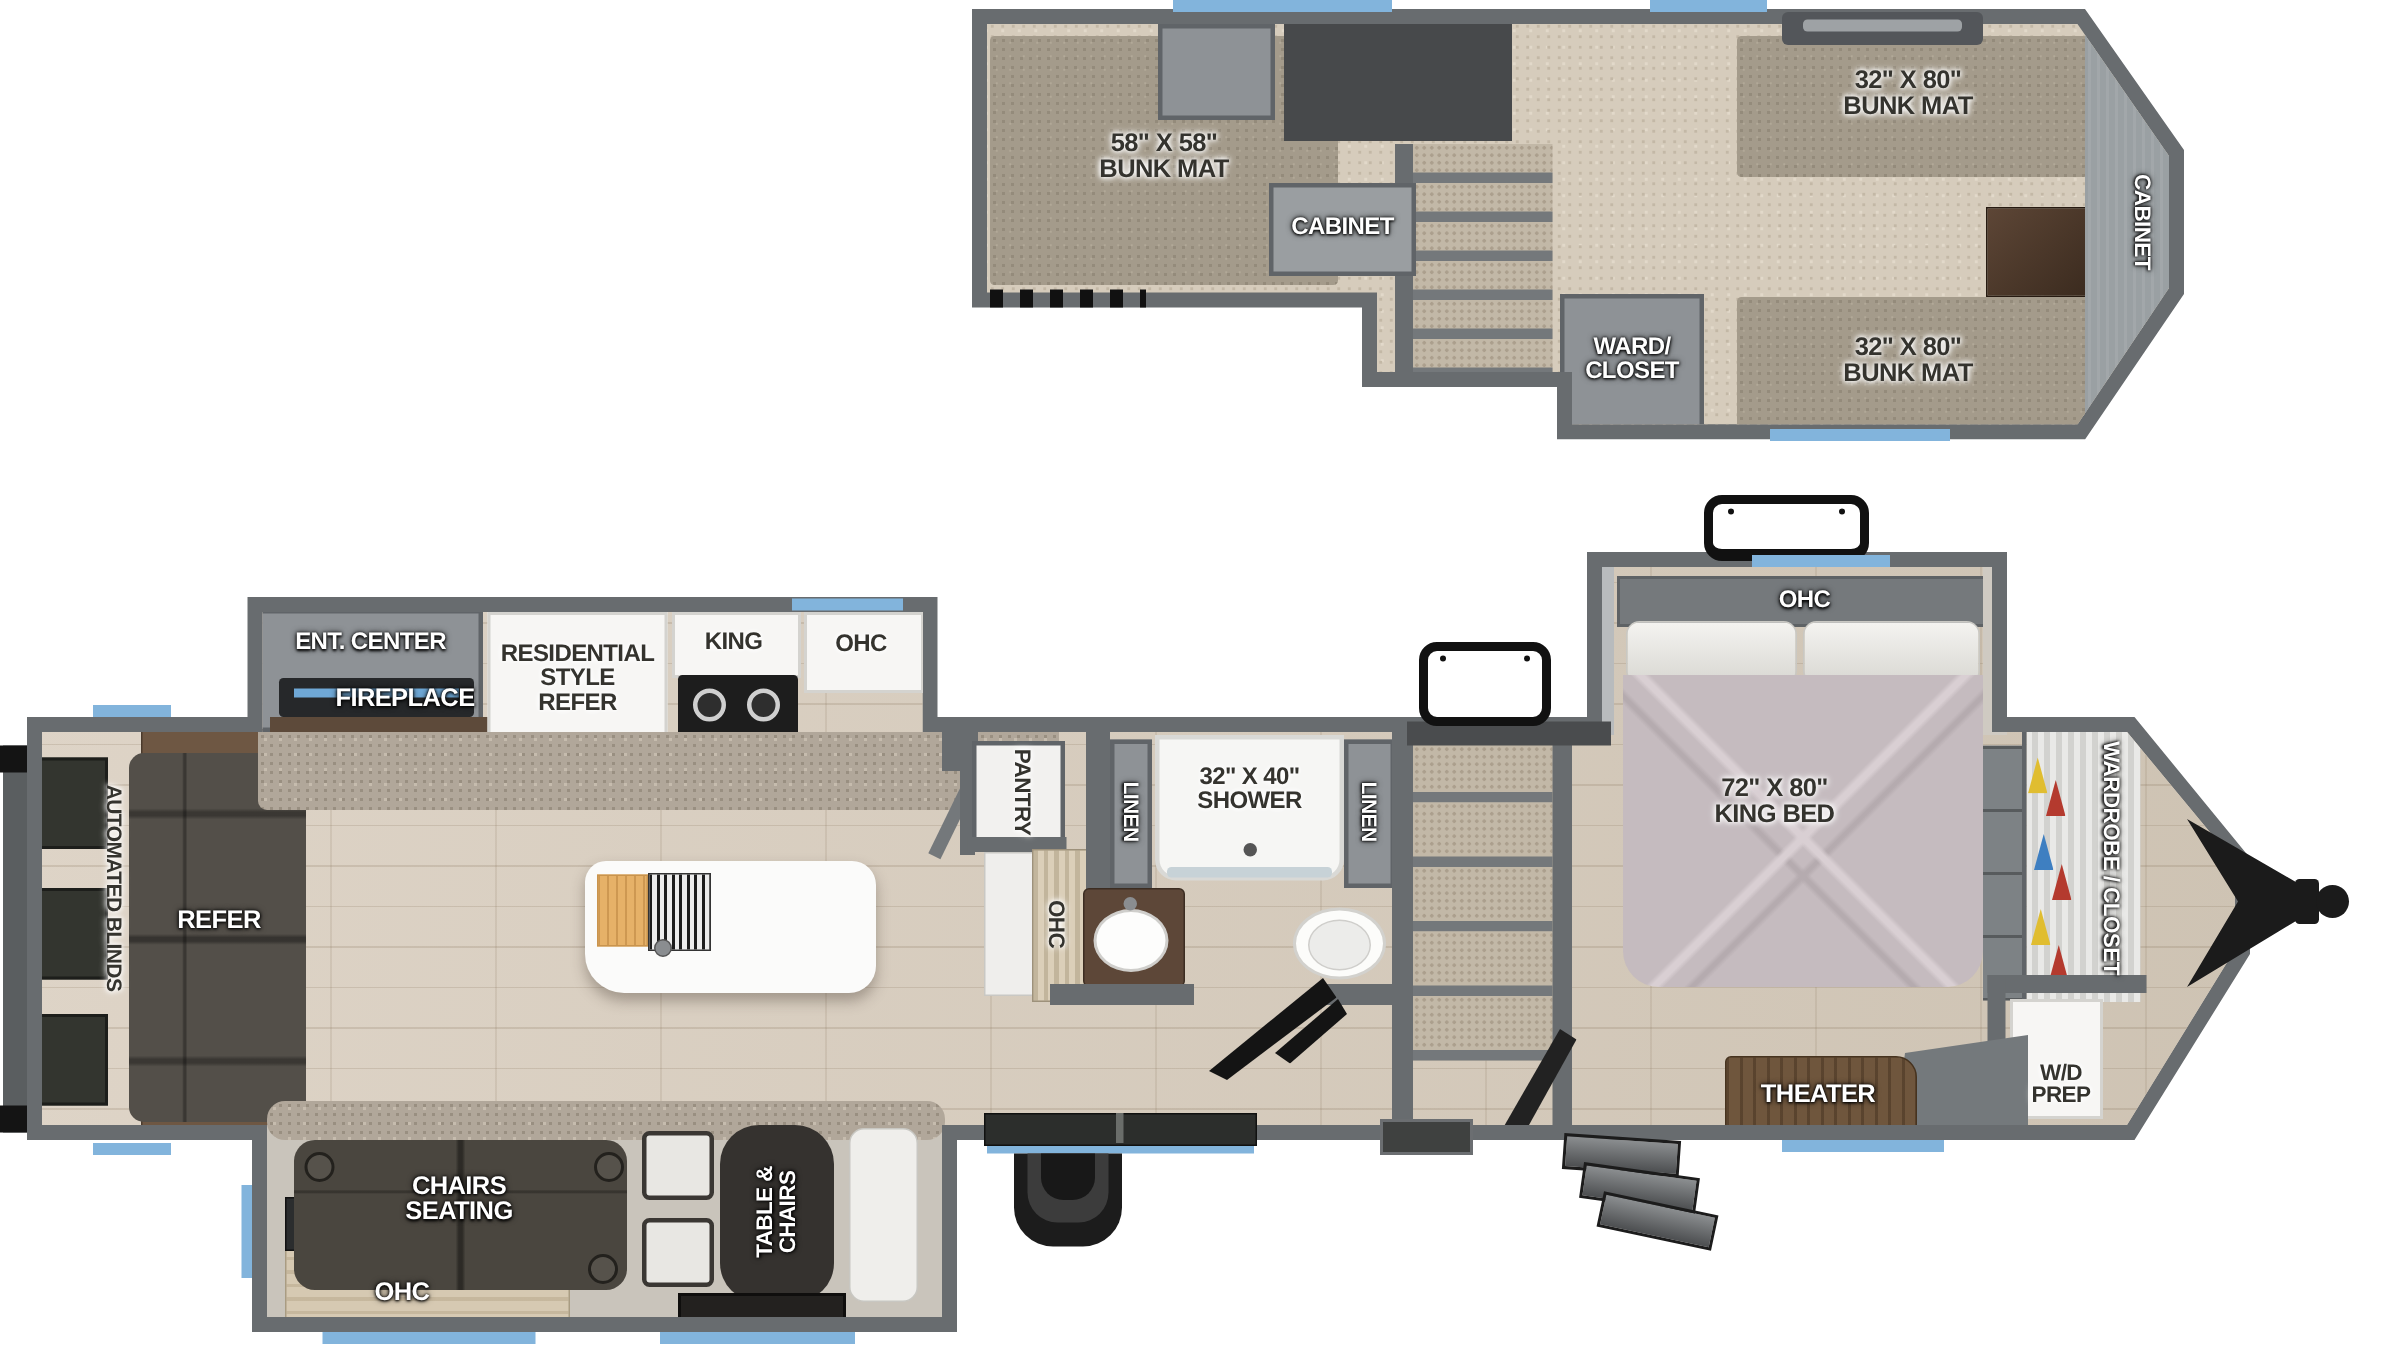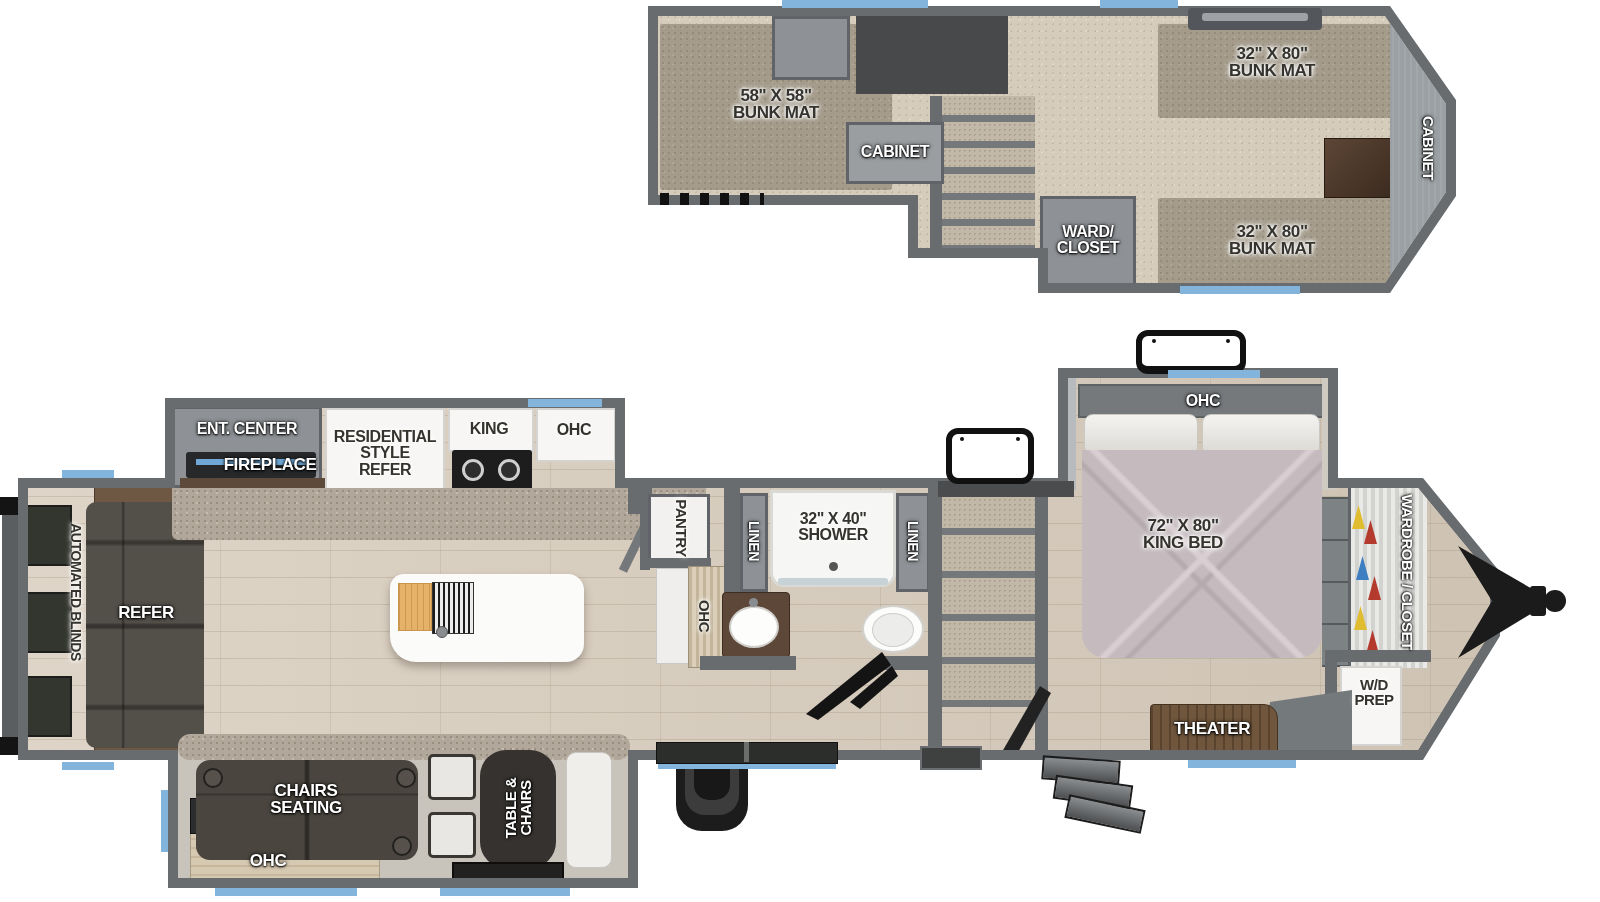--- a/index.html
+++ b/index.html
@@ -260,21 +260,21 @@
     <div class="L Ld r90 s15" style="left:681px;top:528px;">PANTRY</div>
     <div class="L Ld r90 s15" style="left:704px;top:616px;">OHC</div>
     <div class="L Lw r90 s14" style="left:754px;top:541px;">LINEN</div>
     <div class="L Ld" style="left:833px;top:527px;">32" X 40"
 SHOWER</div>
     <div class="L Lw r90 s14" style="left:913px;top:541px;">LINEN</div>
     <div class="L Lw" style="left:1203px;top:401px;">OHC</div>
     <div class="L Ld s17" style="left:1183px;top:534px;">72" X 80"
 KING BED</div>
     <div class="L Lw r90 s15" style="left:1407px;top:572px;">WARDROBE / CLOSET</div>
-    <div class="L Ld s15" style="left:1374px;top:692px;">W/D
+    <div class="L Ld s15" style="left:1374px;top:723px;">W/D
 PREP</div>
     <div class="L Lw s17" style="left:1212px;top:729px;">THEATER</div>
     <div class="L Lw s17" style="left:306px;top:799px;">CHAIRS
 SEATING</div>
     <div class="L Lw s17" style="left:268px;top:861px;">OHC</div>
     <div class="L Lw rm90 s15" style="left:518px;top:808px;">TABLE &amp;
 CHAIRS</div>
   </div>
 
 </div>

